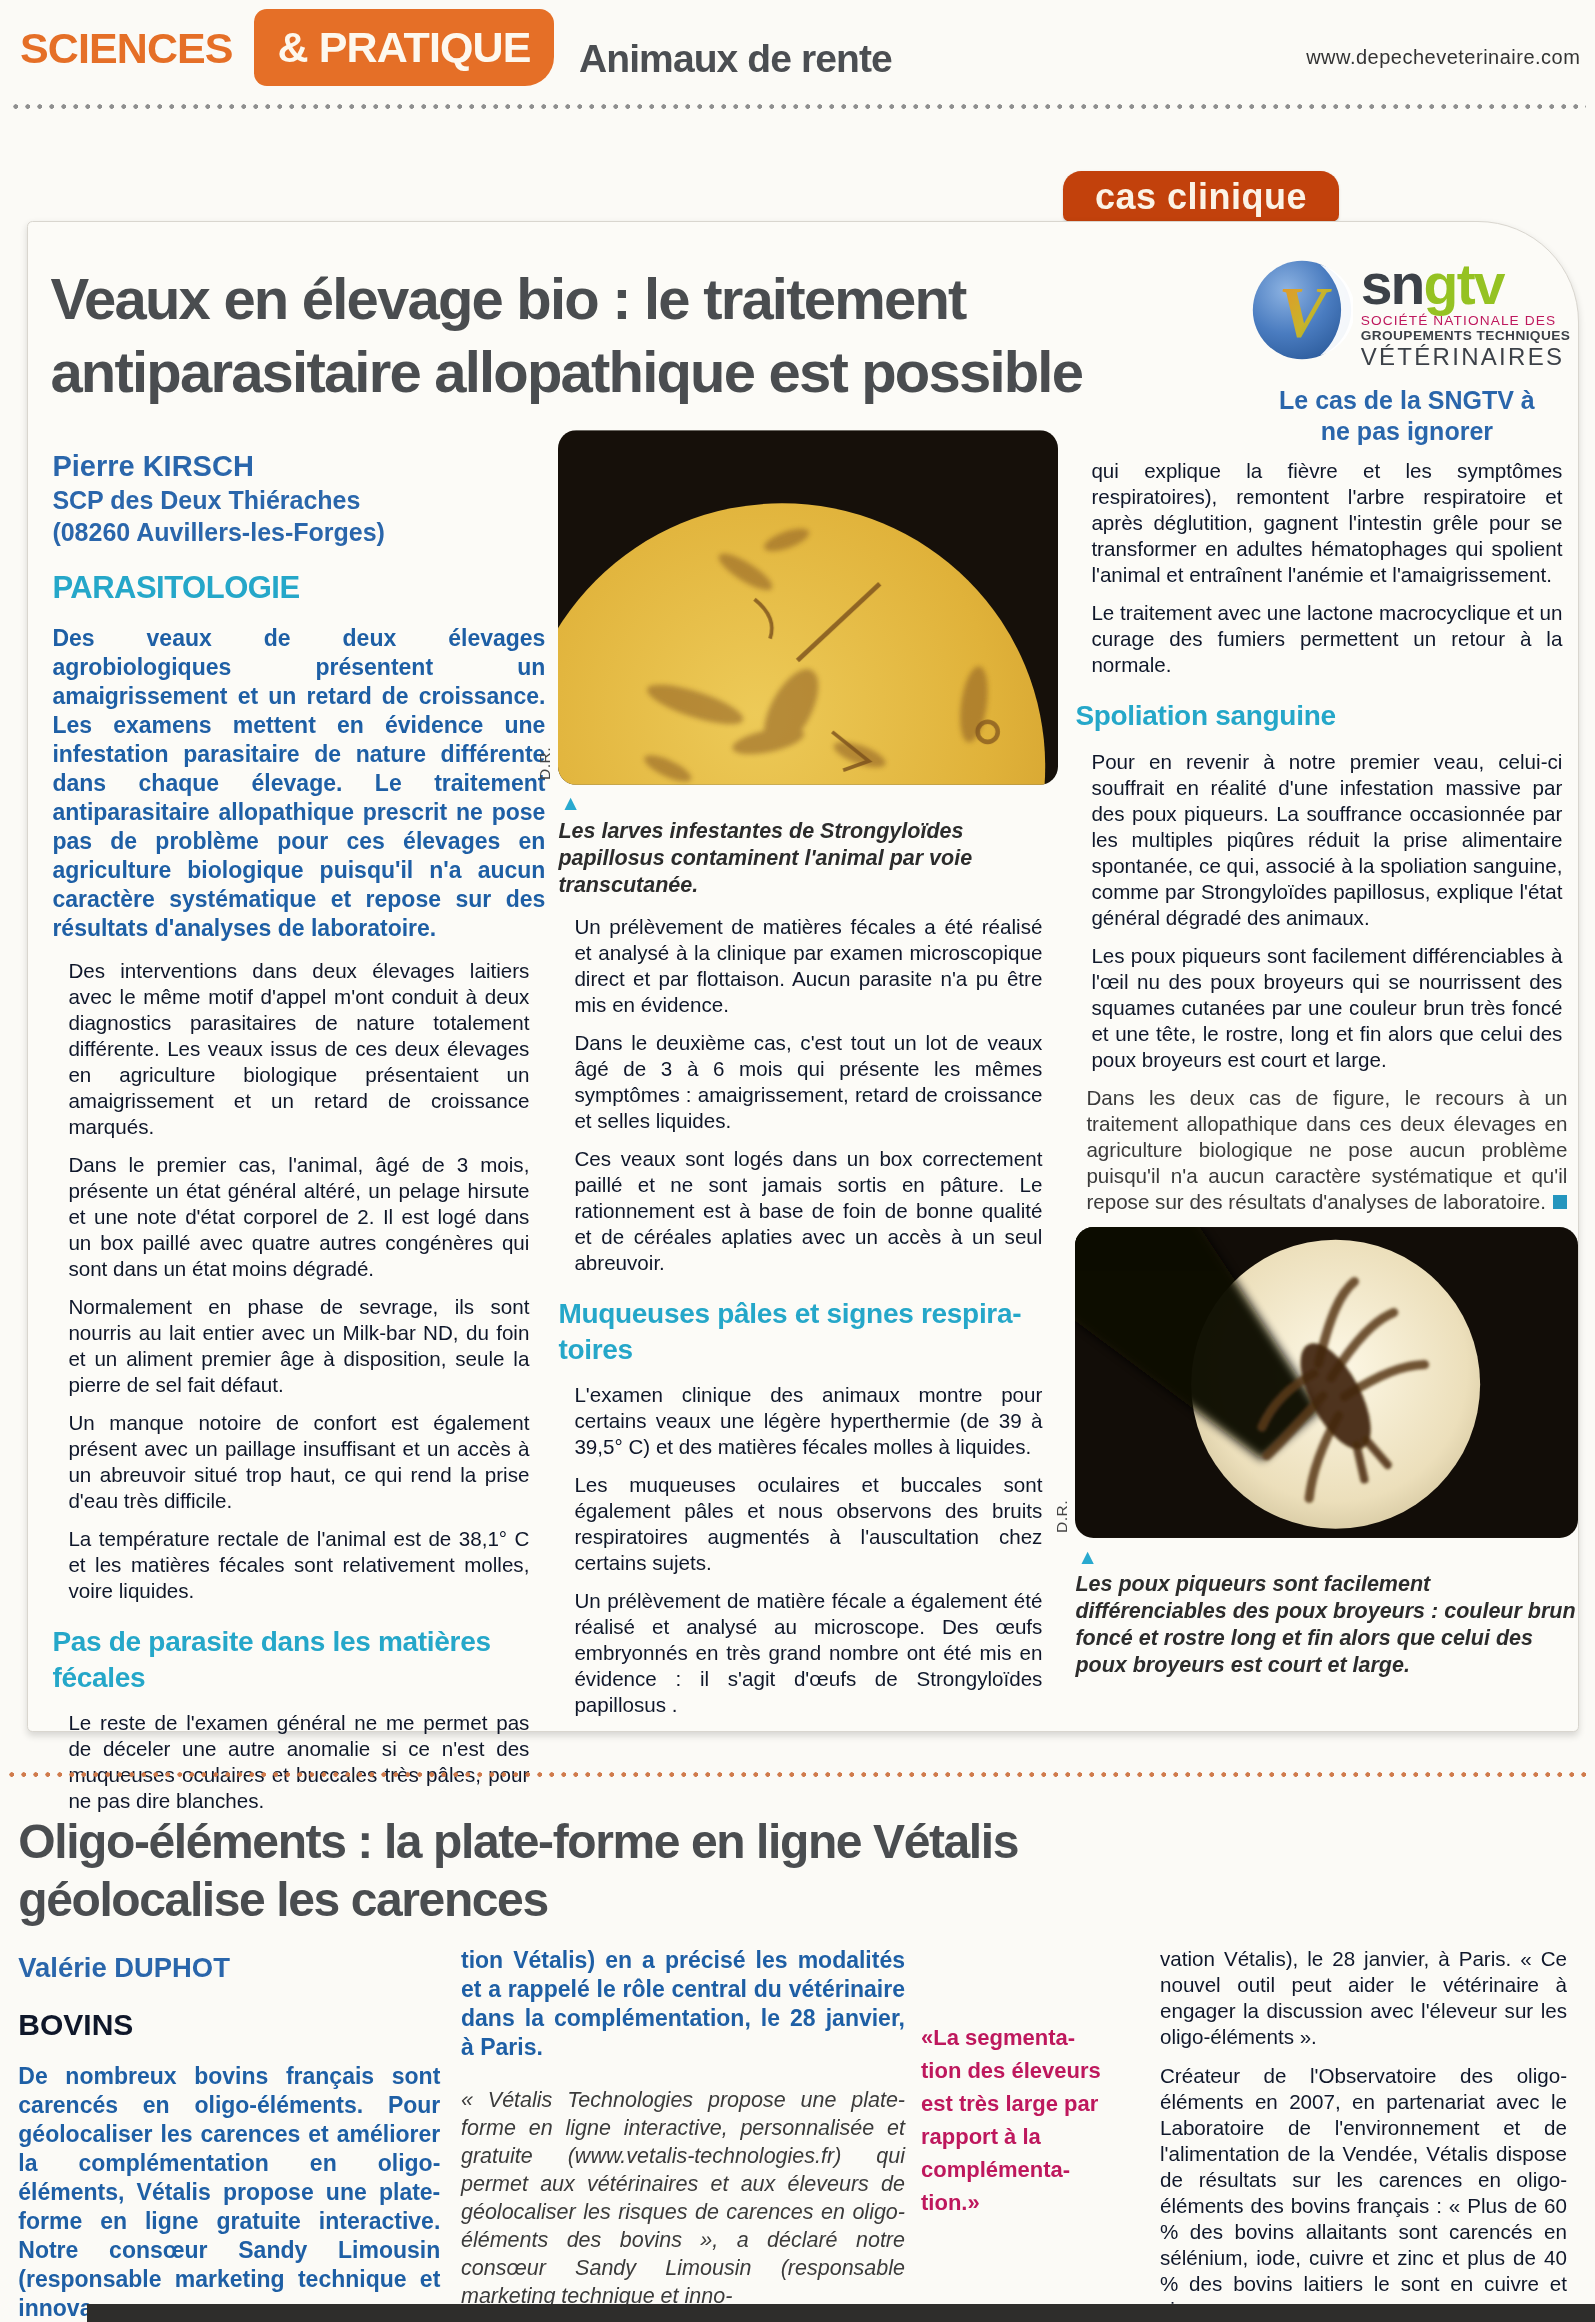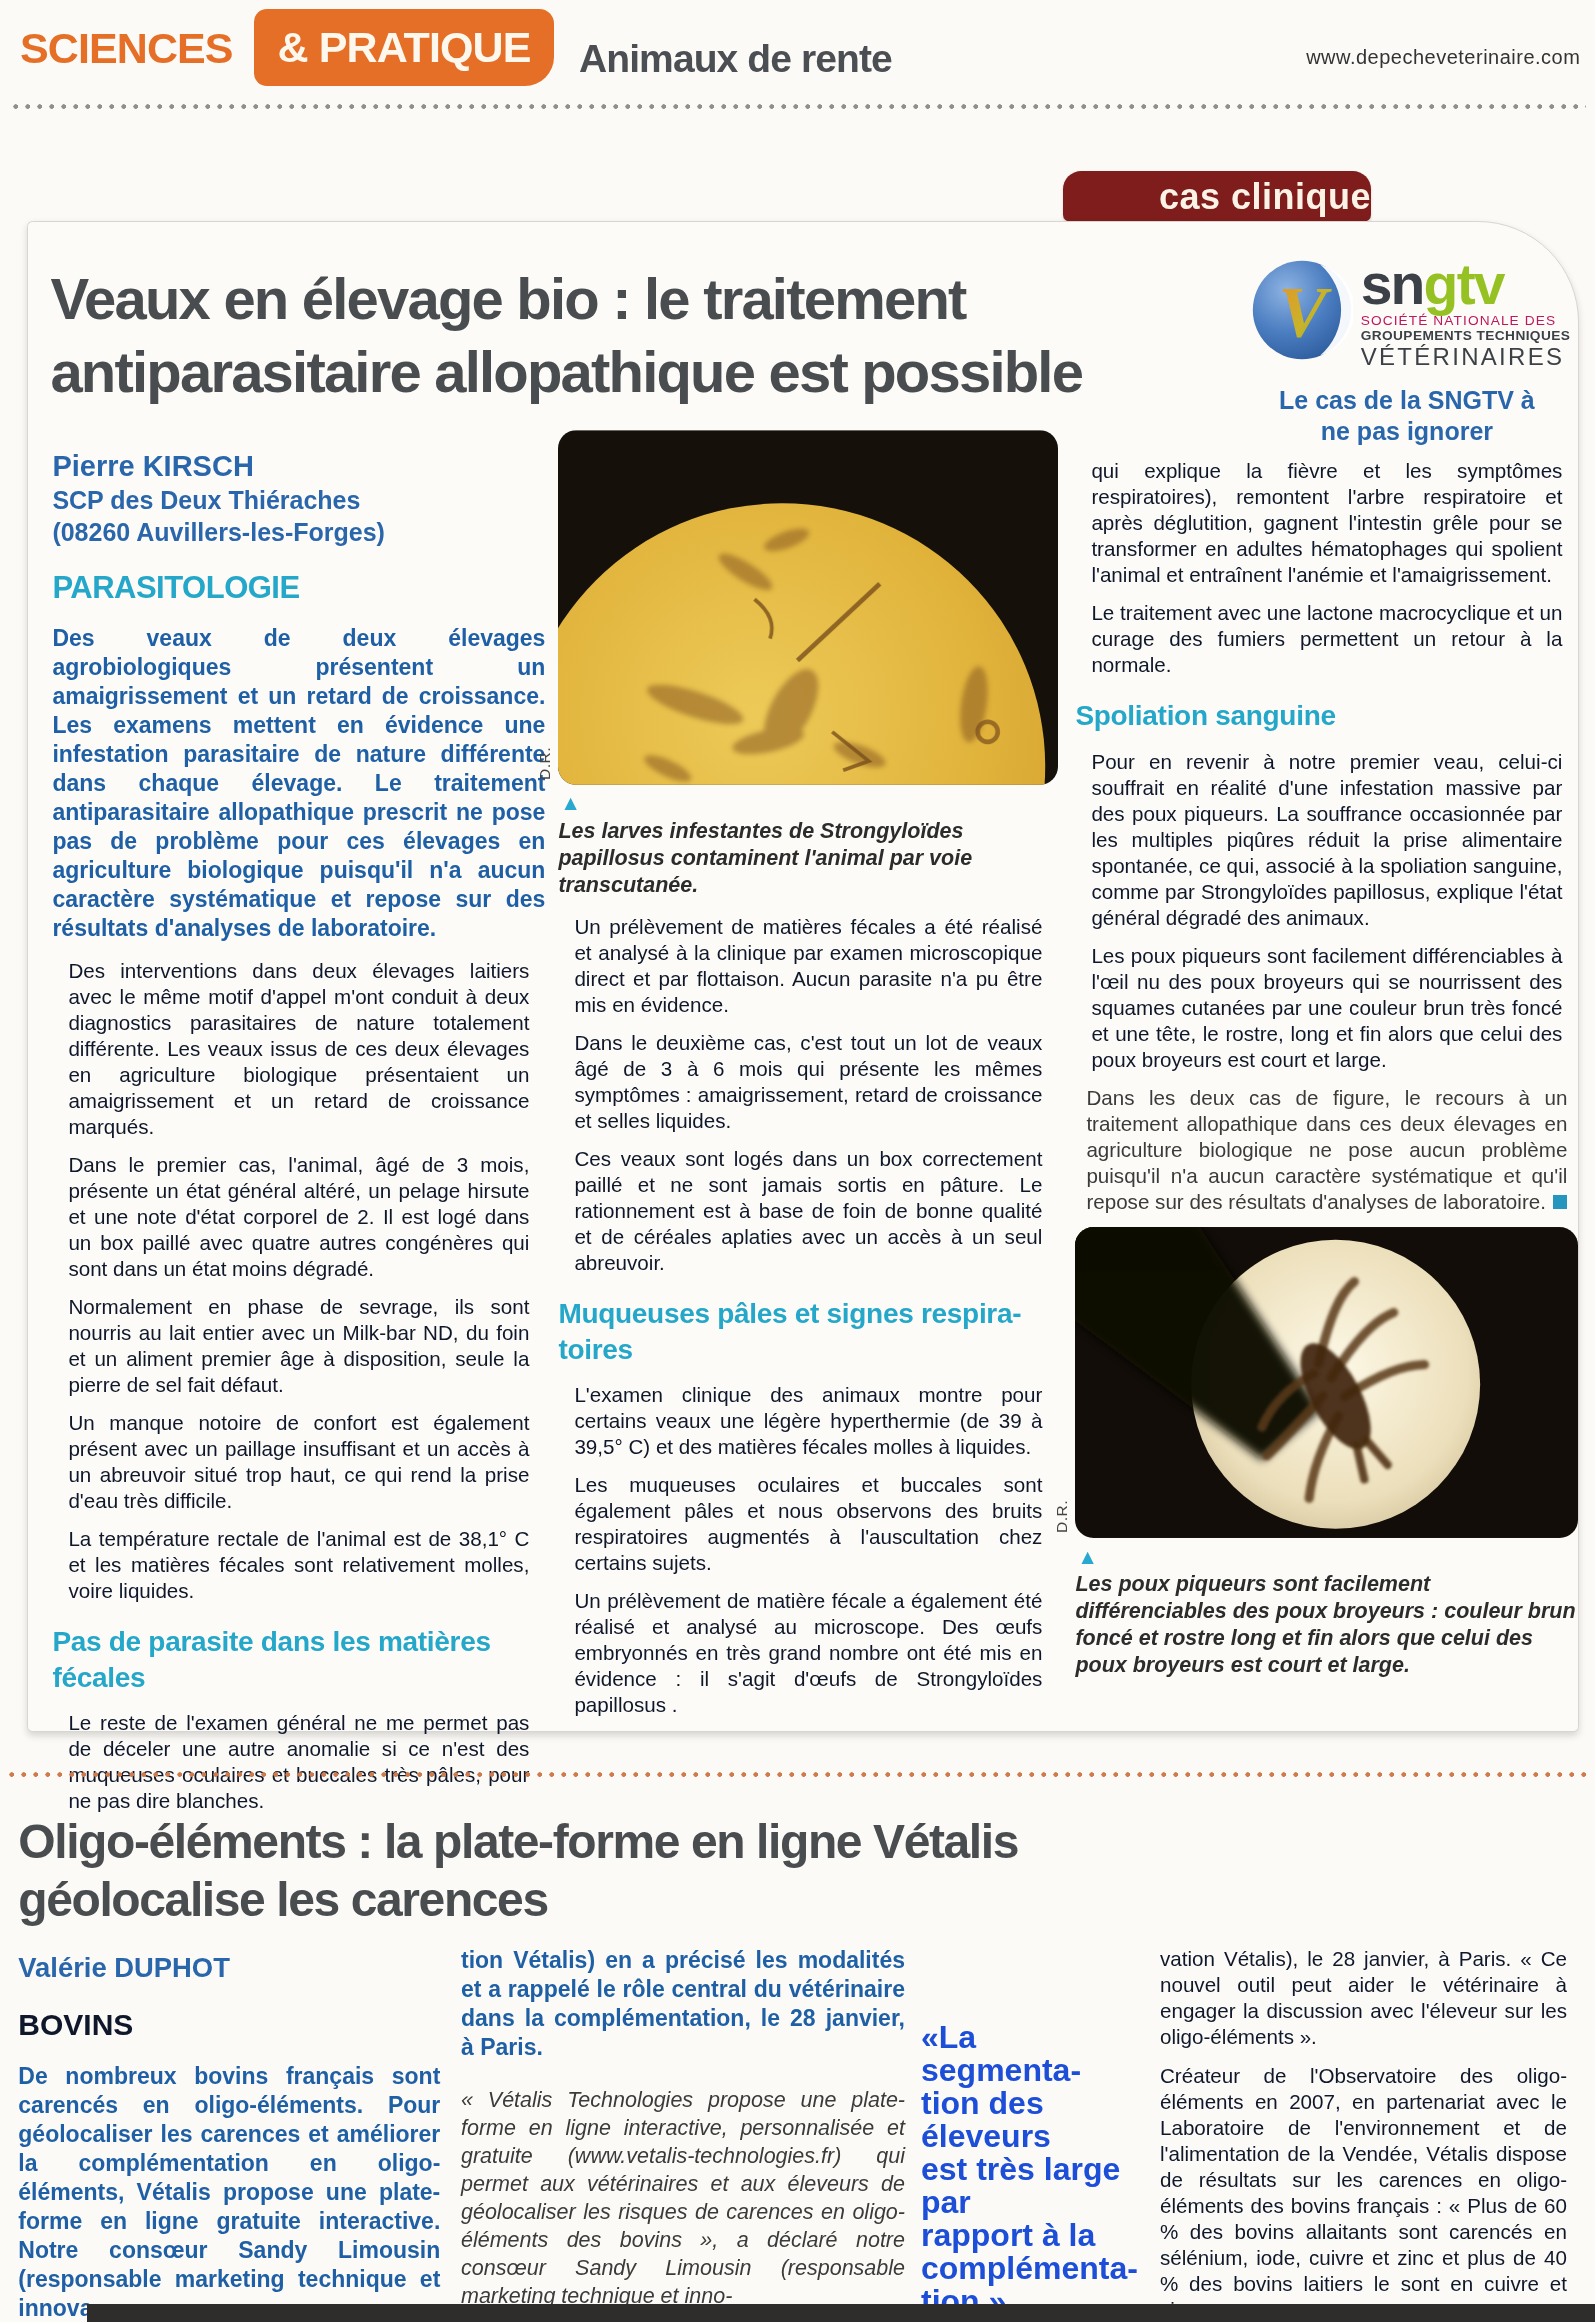--- a/index.html
+++ b/index.html
@@ -16,22 +16,22 @@
   .hdr-box{position:absolute;left:254px;top:9.1px;width:300px;height:77px;background:#e56f27;
            border-radius:12.8px 14.6px 29px 12.8px;display:flex;align-items:center;justify-content:center;}
   .hdr-box span{font-size:43px;font-weight:bold;color:#fdf8ee;letter-spacing:-0.9px;}
   .hdr-category{position:absolute;left:579px;top:37px;font-size:39px;font-weight:bold;color:#4b4e52;letter-spacing:-0.9px;}
   .hdr-site{position:absolute;right:14.6px;top:46px;font-size:20px;color:#333;letter-spacing:0.5px;}
   .dots-top{position:absolute;left:12.8px;top:103px;width:1573px;height:7.3px;
     background-image:radial-gradient(circle at 2.7px 3.7px,#8f8f8f 2.1px,transparent 2.6px);
     background-size:12px 7.3px;background-repeat:repeat-x;}
 
   
-  .banner{position:absolute;left:1063px;top:171px;width:308px;height:51px;background:#7f1d1d;
-    border-radius:18.3px 18.3px 7.3px 7.3px;display:flex;align-items:center;justify-content:flex-end;
+  .banner{position:absolute;left:1063px;top:171px;width:276px;height:51px;background:#c2410c;
+    border-radius:18.3px 18.3px 7.3px 7.3px;display:flex;align-items:center;justify-content:center;
     box-shadow:0 1.8px 2.7px rgba(0,0,0,.15);}
   .banner span{font-size:36px;font-weight:600;color:#fbf3e6;letter-spacing:0.5px;}
 
   
   .card{position:absolute;left:27.4px;top:221px;width:1550px;height:1509px;background:#fcfbf7;
     border:0.9px solid #d9d6cf;border-radius:5.5px 101px 5.5px 5.5px;box-shadow:0 3.7px 7.3px rgba(0,0,0,.14);}
   .a1-title{position:absolute;left:22px;top:40px;font-size:58px;line-height:73px;font-weight:bold;
     color:#4a4d50;letter-spacing:-1.8px;white-space:pre-line;}
 
   
@@ -82,21 +82,21 @@
     color:#4a4d50;letter-spacing:-1.4px;white-space:pre-line;}
   .a2-colA{position:absolute;left:18.3px;top:1952px;width:422px;}
   .a2-colB{position:absolute;left:461px;top:1946px;width:444px;}
   .a2-colC{position:absolute;left:921px;top:2021px;width:216px;}
   .a2-colD{position:absolute;left:1144px;top:1946px;width:439px;}
   .a2-author{font-size:27.4px;font-weight:bold;color:#2a66ab;}
   .a2-rubric{margin-top:24px;font-size:30px;font-weight:bold;color:#0f172a;}
   .a2-intro{margin-top:20px;font-size:23px;line-height:29px;font-weight:bold;color:#1e5fa5;text-align:justify;}
   .a2-boldlead{font-size:23px;line-height:29px;font-weight:bold;color:#1e5fa5;text-align:justify;}
   .a2-quote{margin-top:24px;font-size:21.5px;line-height:28px;font-style:italic;color:#3b3b3b;text-align:justify;}
-  .pull-quote{font-size:32px;line-height:33px;font-weight:bold;color:#1d4ed8;white-space:pre-line;}
+  .pull-quote{font-size:22px;line-height:33px;font-weight:bold;color:#be185d;white-space:pre-line;}
   .a2-colD .body p{margin-bottom:12.8px;}
   .arrows{text-align:right;font-size:30px;color:#2b64ad;letter-spacing:-6.4px;margin-top:1.8px;padding-right:9.1px;}
 </style>
 </head>
 <body>
 
 <div class="page">
 
   <div class="hdr-sciences">SCIENCES</div>
   <div class="hdr-box">

